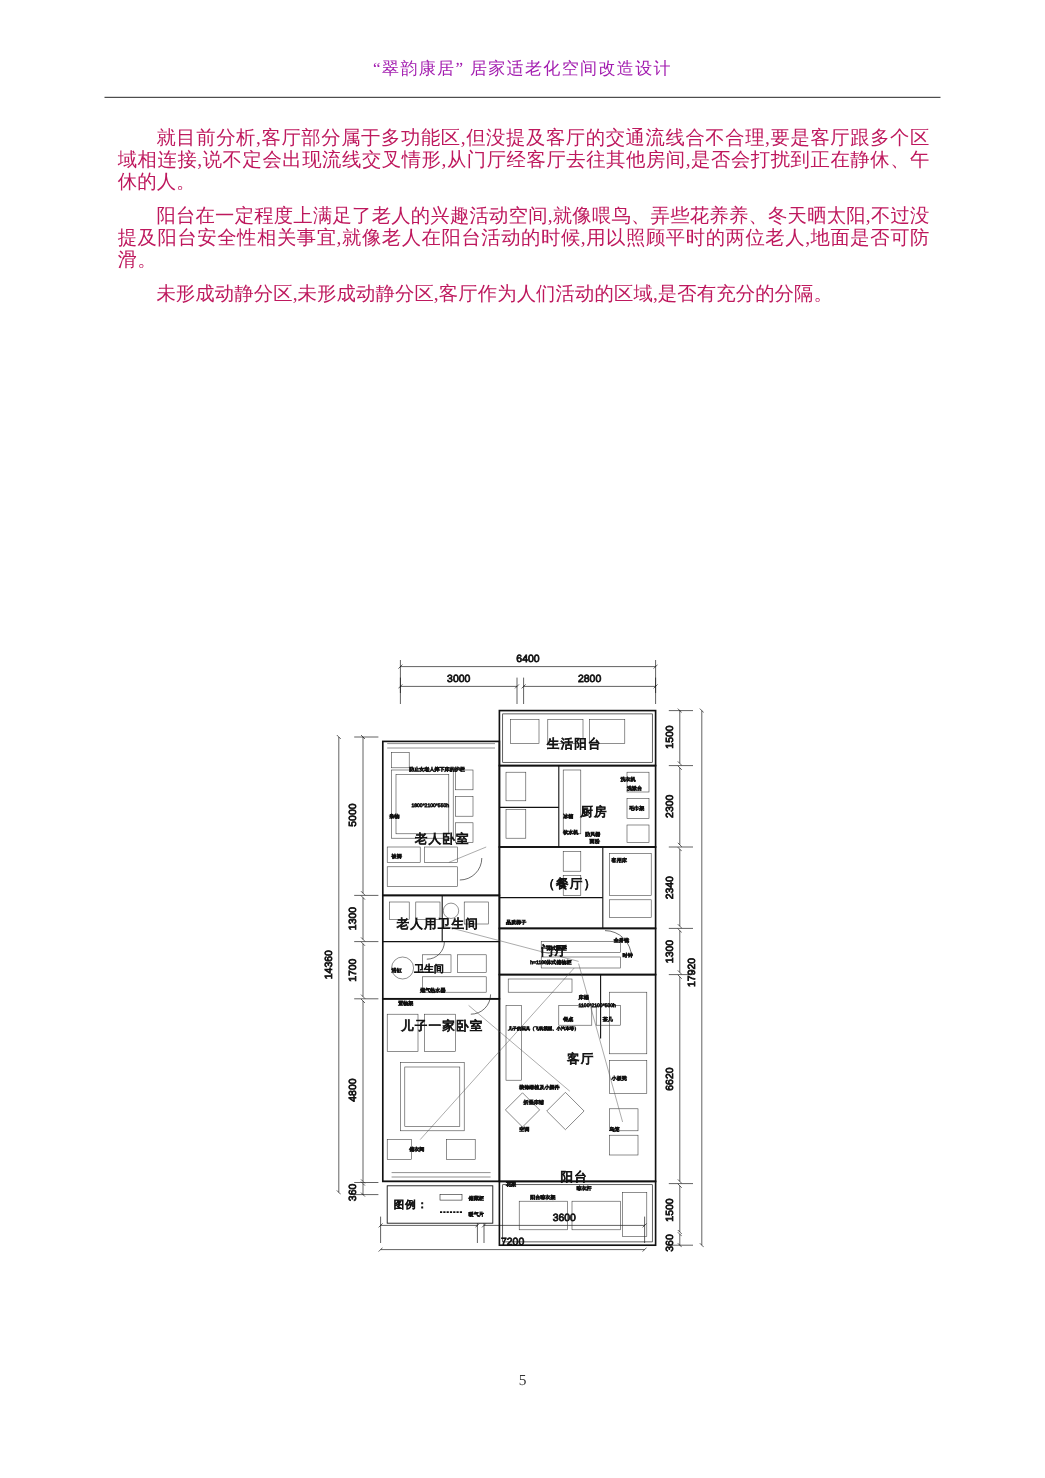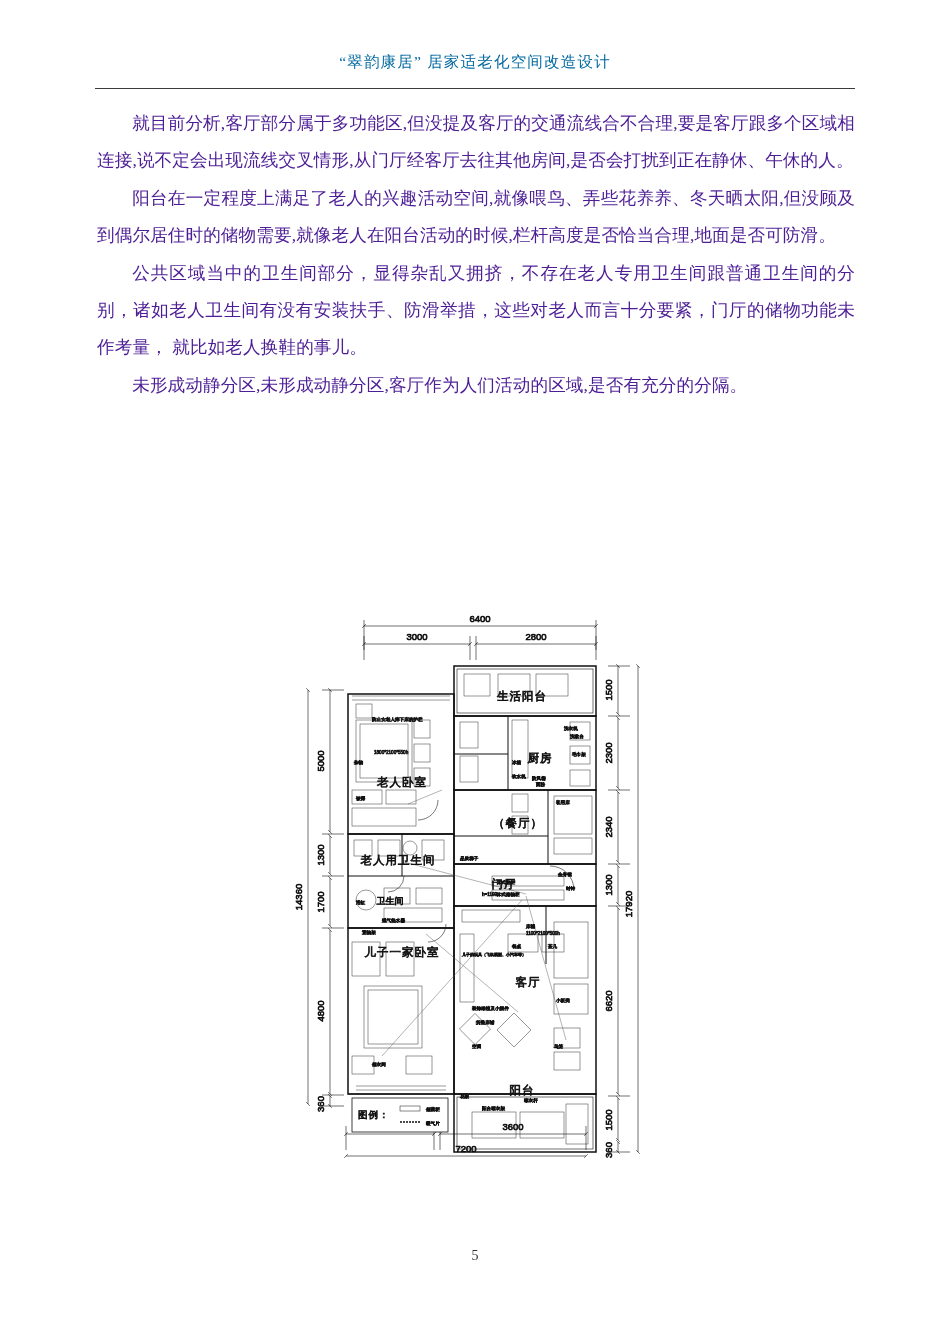--- a/index.html
+++ b/index.html
@@ -26,51 +26,51 @@
   .header-band {
     position: absolute;
     left: 95px; top: 52px;
     width: 760px;
     text-align: center;
   }
   .header-title {
     font-family: "Liberation Serif", "DejaVu Serif", serif;
     font-size: 15.5px;
     letter-spacing: 1.2px;
-    color: #0369a1;
+    color: #a21caf;
     white-space: nowrap;
   }
   .header-rule {
     position: absolute;
     left: 95px; top: 88px;
     width: 760px; height: 0;
     border-top: 1.1px solid #3a3a3a;
   }
 
   
   .body-copy {
     position: absolute;
     left: 96px; top: 104px;
     width: 760px;
   }
   .para {
     font-size: 17.6px;
-    line-height: 37px;
+    line-height: 20px;
     text-align: justify;
     text-justify: inter-ideograph;
     text-indent: 2em;
-    margin: 1px;
-    color: #4c1d95;
+    margin: 11px;
+    color: #be185d;
     letter-spacing: 0.1px;
   }
 
   
   .figure {
     position: absolute;
-    left: 286px; top: 604px;
+    left: 286px; top: 584px;
     width: 380px; height: 580px;
   }
   .figure svg { display: block; }
 
   
   .footer-num {
     position: absolute;
     left: 0; top: 1248px;
     width: 950px;
     text-align: center;
@@ -93,22 +93,21 @@
 
 <div class="page">
 
   <div class="header-band">
     <div class="header-title">“翠韵康居” 居家适老化空间改造设计</div>
   </div>
   <div class="header-rule"></div>
 
   <div class="body-copy">
     <p class="para">就目前分析,客厅部分属于多功能区,但没提及客厅的交通流线合不合理,要是客厅跟多个区域相连接,说不定会出现流线交叉情形,从门厅经客厅去往其他房间,是否会打扰到正在静休、午休的人。</p>
-    <p class="para">阳台在一定程度上满足了老人的兴趣活动空间,就像喂鸟、弄些花养养、冬天晒太阳,但没顾及到偶尔居住时的储物需要,就像老人在阳台活动的时候,栏杆高度是否恰当合理,地面是否可防滑。</p>
-    <p class="para">公共区域当中的卫生间部分，显得杂乱又拥挤，不存在老人专用卫生间跟普通卫生间的分别，诸如老人卫生间有没有安装扶手、防滑举措，这些对老人而言十分要紧，门厅的储物功能未作考量， 就比如老人换鞋的事儿。</p>
+    <p class="para">阳台在一定程度上满足了老人的兴趣活动空间,就像喂鸟、弄些花养养、冬天晒太阳,不过没提及阳台安全性相关事宜,就像老人在阳台活动的时候,用以照顾平时的两位老人,地面是否可防滑。</p>
     <p class="para">未形成动静分区,未形成动静分区,客厅作为人们活动的区域,是否有充分的分隔。</p>
   </div>
 
   <div class="figure">
     <svg width="380" height="580" viewBox="0 0 380 580" xmlns="http://www.w3.org/2000/svg">
       <defs>
         <marker id="tick" markerWidth="8" markerHeight="8" refX="4" refY="4" orient="auto">
           <path d="M1,7 L7,1" stroke="#111" stroke-width="1"></path>
         </marker>
         <pattern id="hatch" width="4" height="4" patternUnits="userSpaceOnUse">

